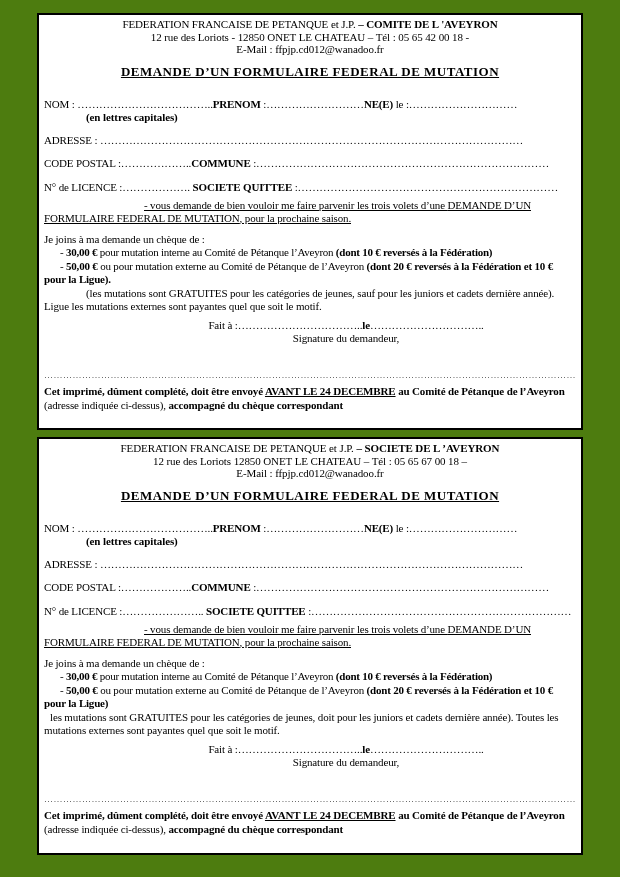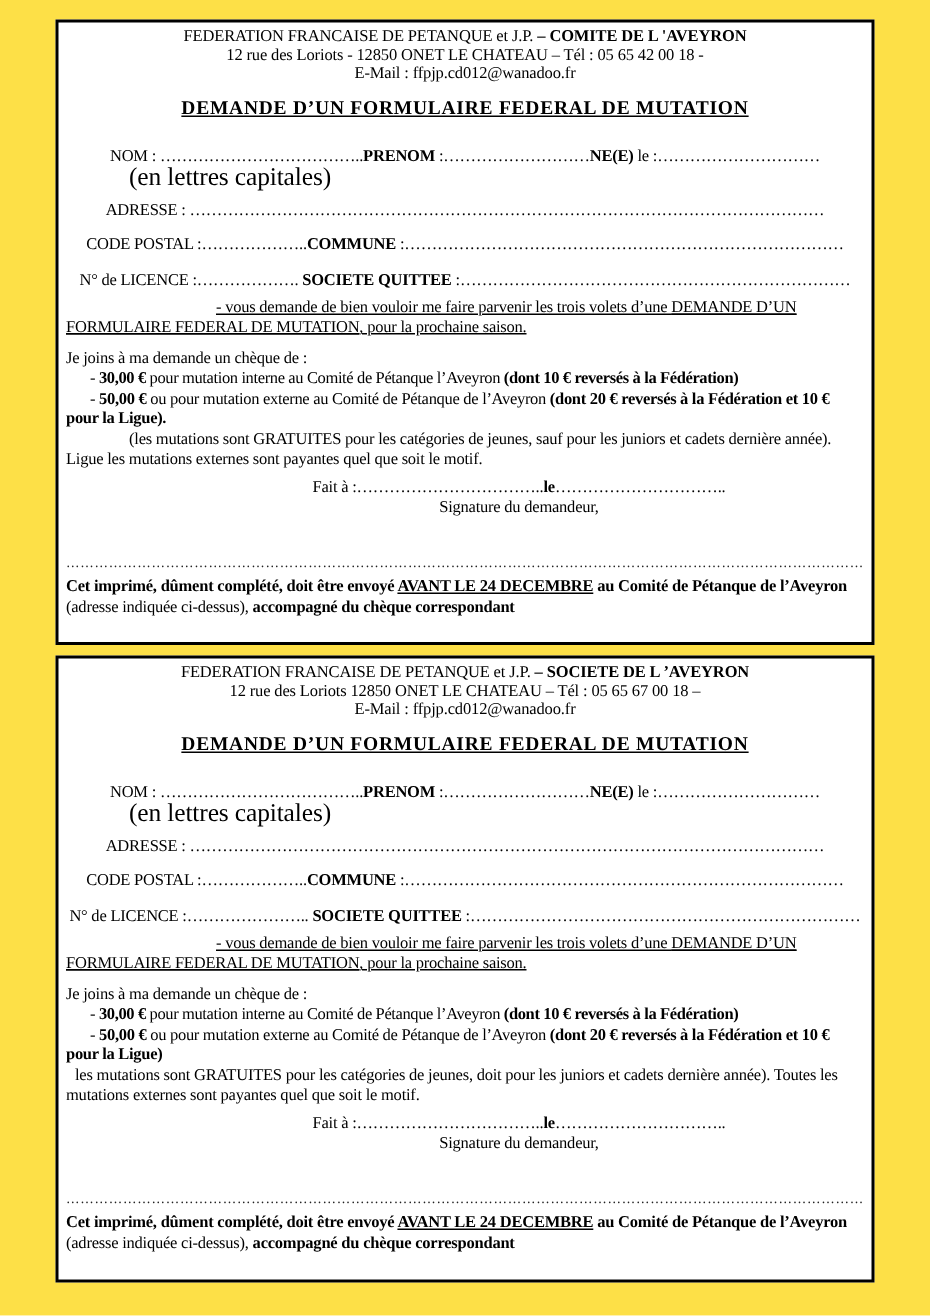--- a/index.html
+++ b/index.html
@@ -4,21 +4,21 @@
 <style>
   html, body {
     margin: 0;
     padding: 0;
     width: 620px;
     height: 877px;
     background: #ffffff;
     font-family: "Liberation Serif", "DejaVu Serif", serif;
     color: #000;
   }
-  .page { position: relative; width: 620px; height: 877px; background: #fde047; }
+  .page { position: relative; width: 620px; height: 877px; background: #4d7c0f; }
   .form-box {
     position: absolute;
     left: 37px;
     width: 546px;
     border: 2px solid #000;
     box-sizing: border-box;
     padding: 3px 5px 0 5px;
     overflow: hidden;
     background: #fff;
   }
@@ -26,24 +26,24 @@
   #form2 { top: 437px; height: 418px; }
 
   .center { text-align: center; }
   .hdr  { font-size: 11px; line-height: 12.5px; letter-spacing: -0.1px; }
   .title {
     font-size: 13px; font-weight: bold; text-decoration: underline;
     margin-top: 8px; letter-spacing: 0.5px; line-height: 15px;
   }
   .field {
     font-size: 11px; line-height: 13px; letter-spacing: -0.15px;
-    white-space: nowrap; overflow: hidden; text-align: center;
+    white-space: nowrap; overflow: hidden;
   }
   .nom { margin-top: 19px; }
-  .capitals { font-size: 17px; line-height: 13px; font-weight: normal; padding-left: 42px; letter-spacing: -0.1px; }
+  .capitals { font-size: 11px; line-height: 13px; font-weight: bold; padding-left: 42px; letter-spacing: -0.1px; }
   .gap { margin-top: 10px; }
   .gap2 { margin-top: 11px; }
 
   .para { font-size: 11px; line-height: 13.5px; letter-spacing: -0.15px; }
   .request { margin-top: 5px; text-indent: 100px; text-decoration: underline; }
   .intro { margin-top: 7px; }
   .item  { padding-left: 16px; letter-spacing: -0.25px; white-space: nowrap; overflow: hidden; }
   .item2 { text-indent: 16px; letter-spacing: -0.2px; }
   .gratuites { text-indent: 42px; line-height: 13px; }
   .small-indent { text-indent: 6px; }

